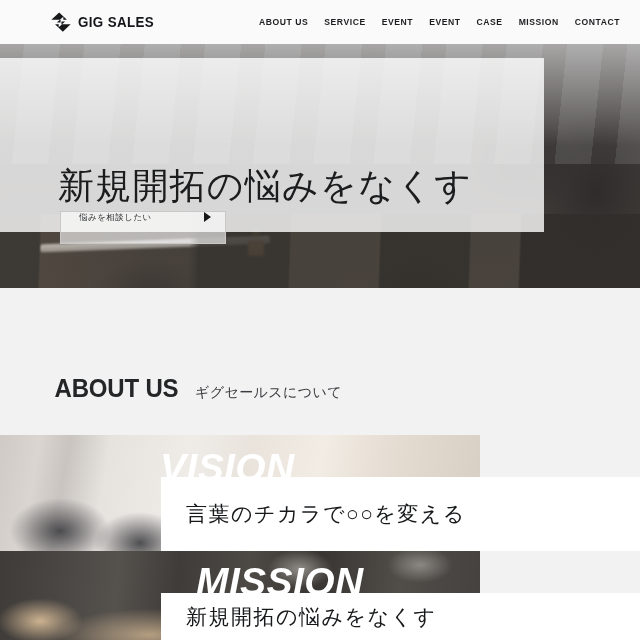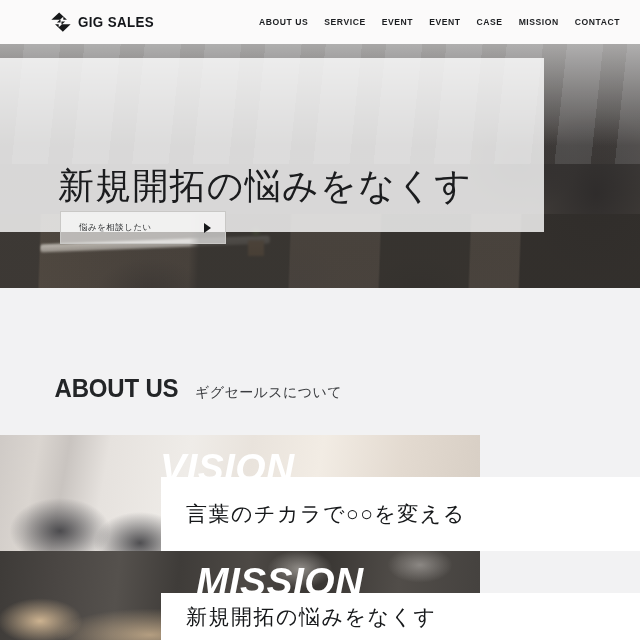--- a/index.html
+++ b/index.html
@@ -173,21 +173,20 @@
   }
   .hero-cta {
     position: absolute;
     left: 60px; top: 167px;
     width: 166px;
     height: 33px;
     background: rgba(255,255,255,0.62);
     border: 1px solid #c9c8c6;
     box-sizing: border-box;
     display: flex;
-    align-items: center;
     justify-content: space-between;
     padding: 0 14px 0 18px;
     cursor: pointer;
     z-index: 14;
   }
   .hero-cta-label {
     font-size: 8.4px;
     color: #2a2c2e;
     letter-spacing: 0.6px;
     font-family: "Liberation Sans", sans-serif;

